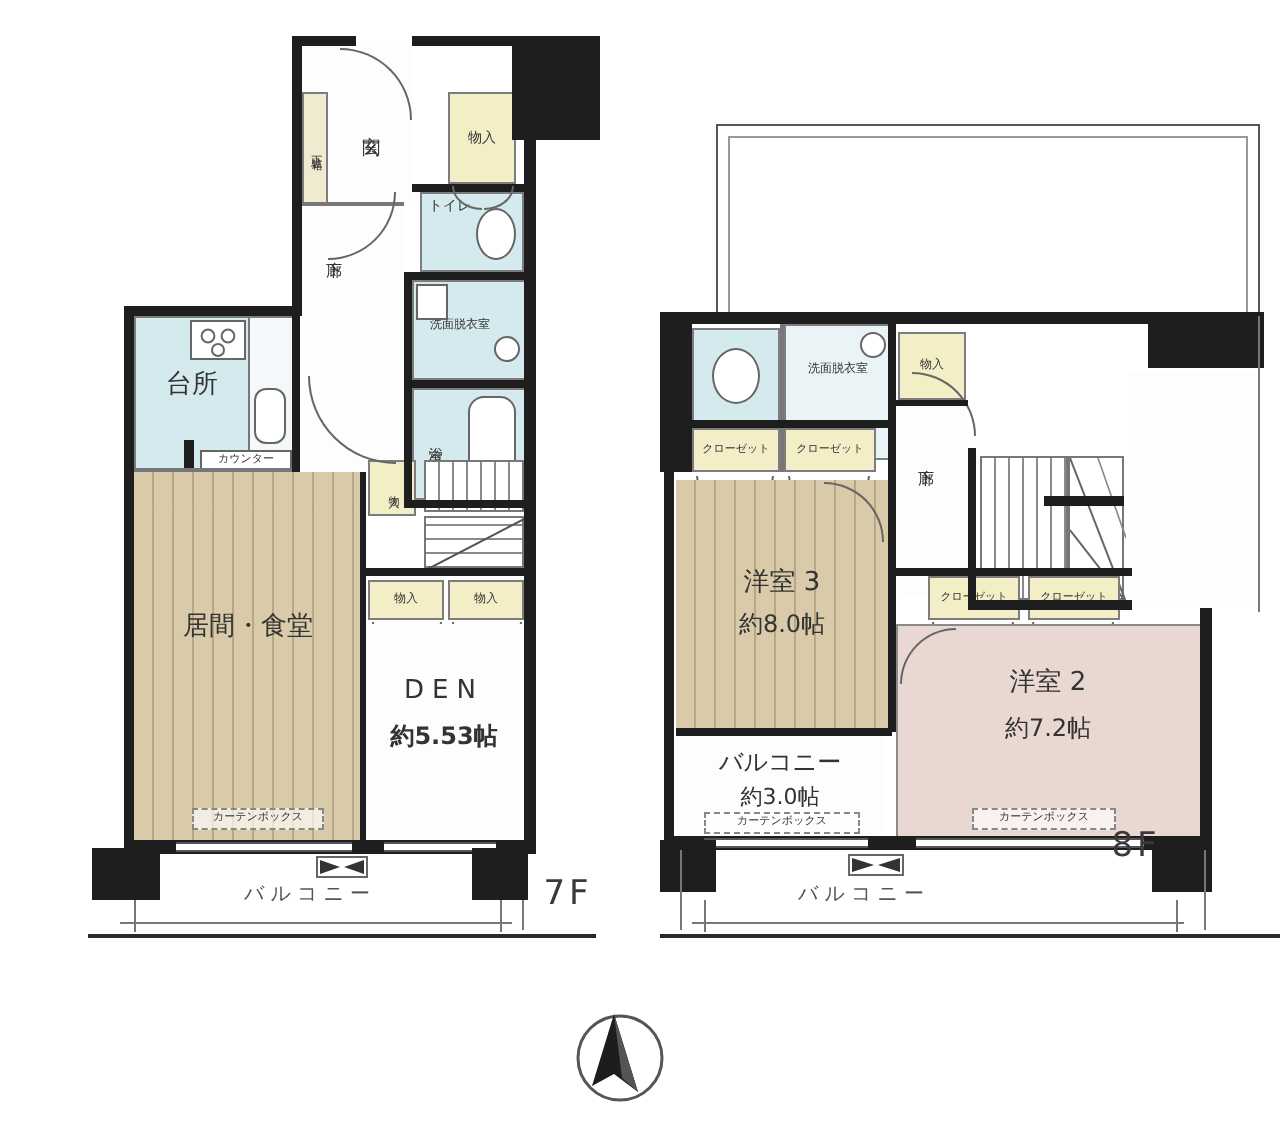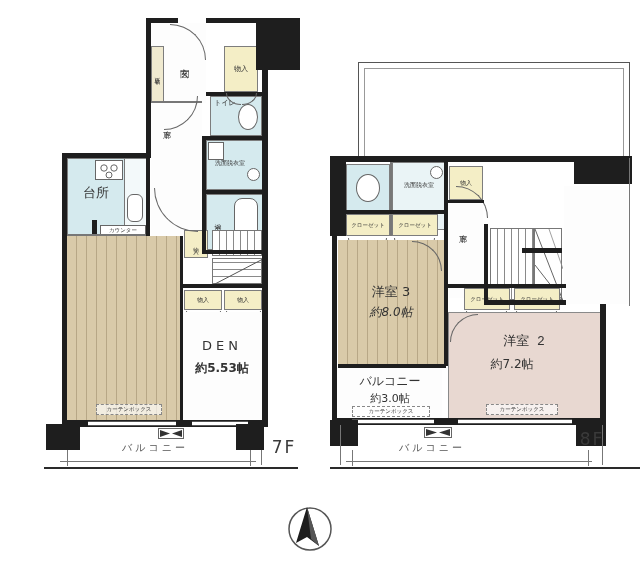--- a/index.html
+++ b/index.html
@@ -68,20 +68,21 @@
         <circle cx="8" cy="7" r="3.2" fill="none" stroke="#666"></circle>
         <circle cx="18" cy="7" r="3.2" fill="none" stroke="#666"></circle>
         <circle cx="13" cy="14" r="3" fill="none" stroke="#666"></circle>
       </svg>
   </div>
   <div class="abs" style="left:124px;top:159px;width:22px;height:76px;background:#f3f9fa;border-left:1px solid #777;"></div>
   <div class="abs fix" style="left:127px;top:194px;width:16px;height:28px;border-radius:6px;"></div>
   <div class="abs fix lbl f5" style="left:100px;top:225px;width:46px;height:11px;">カウンター</div>
 
   <div class="abs wood" style="left:67px;top:236px;width:113px;height:186px;"></div>
+  <div class="abs lbl f13" style="left:77px;top:306px;width:94px;height:16px;">居間・食堂</div>
   <div class="abs dashbox lbl f5" style="left:96px;top:404px;width:66px;height:11px;">カーテンボックス</div>
 
   <div class="abs yellow room lbl vtext f5" style="left:184px;top:230px;width:24px;height:28px;">物入</div>
   <div class="abs treads-v" style="left:212px;top:230px;width:50px;height:26px;"></div>
   <div class="abs treads-h" style="left:212px;top:258px;width:50px;height:26px;">
     <svg width="50" height="26">
         <line x1="0" y1="26" x2="50" y2="0" stroke="#555" stroke-width="1"></line>
       </svg>
   </div>
 
@@ -161,21 +162,21 @@
 
   <div class="abs yellow room lbl f5" style="left:346px;top:214px;width:44px;height:22px;">クローゼット</div>
   <div class="abs yellow room lbl f5" style="left:392px;top:214px;width:46px;height:22px;">クローゼット</div>
   <div class="abs arc-bl" style="left:348px;top:238px;width:19px;height:14px;"></div>
   <div class="abs arc-br" style="left:368px;top:238px;width:19px;height:14px;"></div>
   <div class="abs arc-bl" style="left:394px;top:238px;width:20px;height:14px;"></div>
   <div class="abs arc-br" style="left:415px;top:238px;width:20px;height:14px;"></div>
 
   <div class="abs wood" style="left:338px;top:240px;width:106px;height:126px;"></div>
   <div class="abs lbl f13" style="left:351px;top:284px;width:80px;height:16px;">洋室 3</div>
-  <div class="abs lbl f12" style="left:351px;top:304px;width:80px;height:16px;font-style:italic;">約8.0帖</div>
+  <div class="abs lbl f12" style="left:351px;top:304px;width:80px;height:16px;">約8.0帖</div>
   <div class="abs arc-tr" style="left:412px;top:241px;width:30px;height:30px;"></div>
 
   <div class="abs treads-v" style="left:490px;top:228px;width:44px;height:72px;"></div>
   <div class="abs" style="left:534px;top:228px;width:28px;height:72px;background:#fff;border:1px solid #777;">
     <svg width="28" height="72">
         <line x1="0" y1="0" x2="28" y2="72" stroke="#666" stroke-width="1"></line>
         <line x1="0" y1="36" x2="28" y2="72" stroke="#666" stroke-width="1"></line>
         <line x1="14" y1="0" x2="28" y2="40" stroke="#888" stroke-width="0.8"></line>
       </svg>
   </div>
@@ -185,22 +186,22 @@
   <div class="abs arc-tr" style="left:456px;top:186px;width:32px;height:32px;"></div>
 
   <div class="abs yellow room lbl f5" style="left:464px;top:288px;width:46px;height:22px;">クローゼット</div>
   <div class="abs yellow room lbl f5" style="left:514px;top:288px;width:46px;height:22px;">クローゼット</div>
   <div class="abs arc-bl" style="left:466px;top:311px;width:20px;height:14px;"></div>
   <div class="abs arc-br" style="left:487px;top:311px;width:20px;height:14px;"></div>
   <div class="abs arc-bl" style="left:516px;top:311px;width:20px;height:14px;"></div>
   <div class="abs arc-br" style="left:537px;top:311px;width:20px;height:14px;"></div>
 
   <div class="abs pink" style="left:448px;top:312px;width:154px;height:108px;border:1px solid #8a8a8a;"></div>
-  <div class="abs lbl f13" style="left:484px;top:334px;width:80px;height:16px;font-family:Liberation Mono, monospace;">洋室 2</div>
-  <div class="abs lbl f12" style="left:472px;top:356px;width:80px;height:16px;">約7.2帖</div>
+  <div class="abs lbl f13" style="left:484px;top:334px;width:80px;height:16px;">洋室 2</div>
+  <div class="abs lbl f12" style="left:484px;top:356px;width:80px;height:16px;">約7.2帖</div>
   <div class="abs arc-tl" style="left:450px;top:314px;width:28px;height:28px;"></div>
   <div class="abs dashbox lbl f5" style="left:486px;top:404px;width:72px;height:11px;">カーテンボックス</div>
 
   <div class="abs white" style="left:338px;top:368px;width:104px;height:52px;"></div>
   <div class="abs lbl f12" style="left:346px;top:374px;width:88px;height:14px;">バルコニー</div>
   <div class="abs lbl f11" style="left:346px;top:392px;width:88px;height:14px;">約3.0帖</div>
   <div class="abs dashbox lbl f5" style="left:352px;top:406px;width:78px;height:11px;">カーテンボックス</div>
 
   <div class="abs wall" style="left:330px;top:156px;width:302px;height:6px;"></div>
   <div class="abs wall" style="left:574px;top:156px;width:58px;height:28px;"></div>
@@ -228,21 +229,21 @@
   <div class="abs fix" style="left:424px;top:427px;width:28px;height:11px;">
     <svg width="26" height="9" style="display:block;margin:0 auto;">
         <polygon points="1,1 12,4.5 1,8" fill="#333"></polygon>
         <polygon points="25,1 14,4.5 25,8" fill="#333"></polygon>
       </svg>
   </div>
   <div class="abs gline" style="left:352px;top:450px;width:1px;height:16px;"></div>
   <div class="abs gline" style="left:588px;top:450px;width:1px;height:16px;"></div>
   <div class="abs gline" style="left:346px;top:461px;width:246px;height:1px;"></div>
   <div class="abs" style="left:330px;top:467px;width:310px;height:2px;background:#2a2a2a;"></div>
-  <div class="abs lbl floor-label" style="left:550px;top:430px;width:36px;height:20px;margin-left:24px;">8F</div>
+  <div class="abs lbl floor-label" style="left:550px;top:414px;width:36px;height:20px;">8F</div>
 
   <div class="abs" style="left:278px;top:498px;width:64px;height:64px;">
     <svg width="64" height="64">
       <circle cx="32" cy="31" r="21" fill="none" stroke="#555" stroke-width="1.5"></circle>
       <polygon points="29,9 41,48 29,39 18,45" fill="#1d1d1d"></polygon>
       <polygon points="29,9 41,48 33,41" fill="#555"></polygon>
     </svg>
   </div>
 
 </div>

